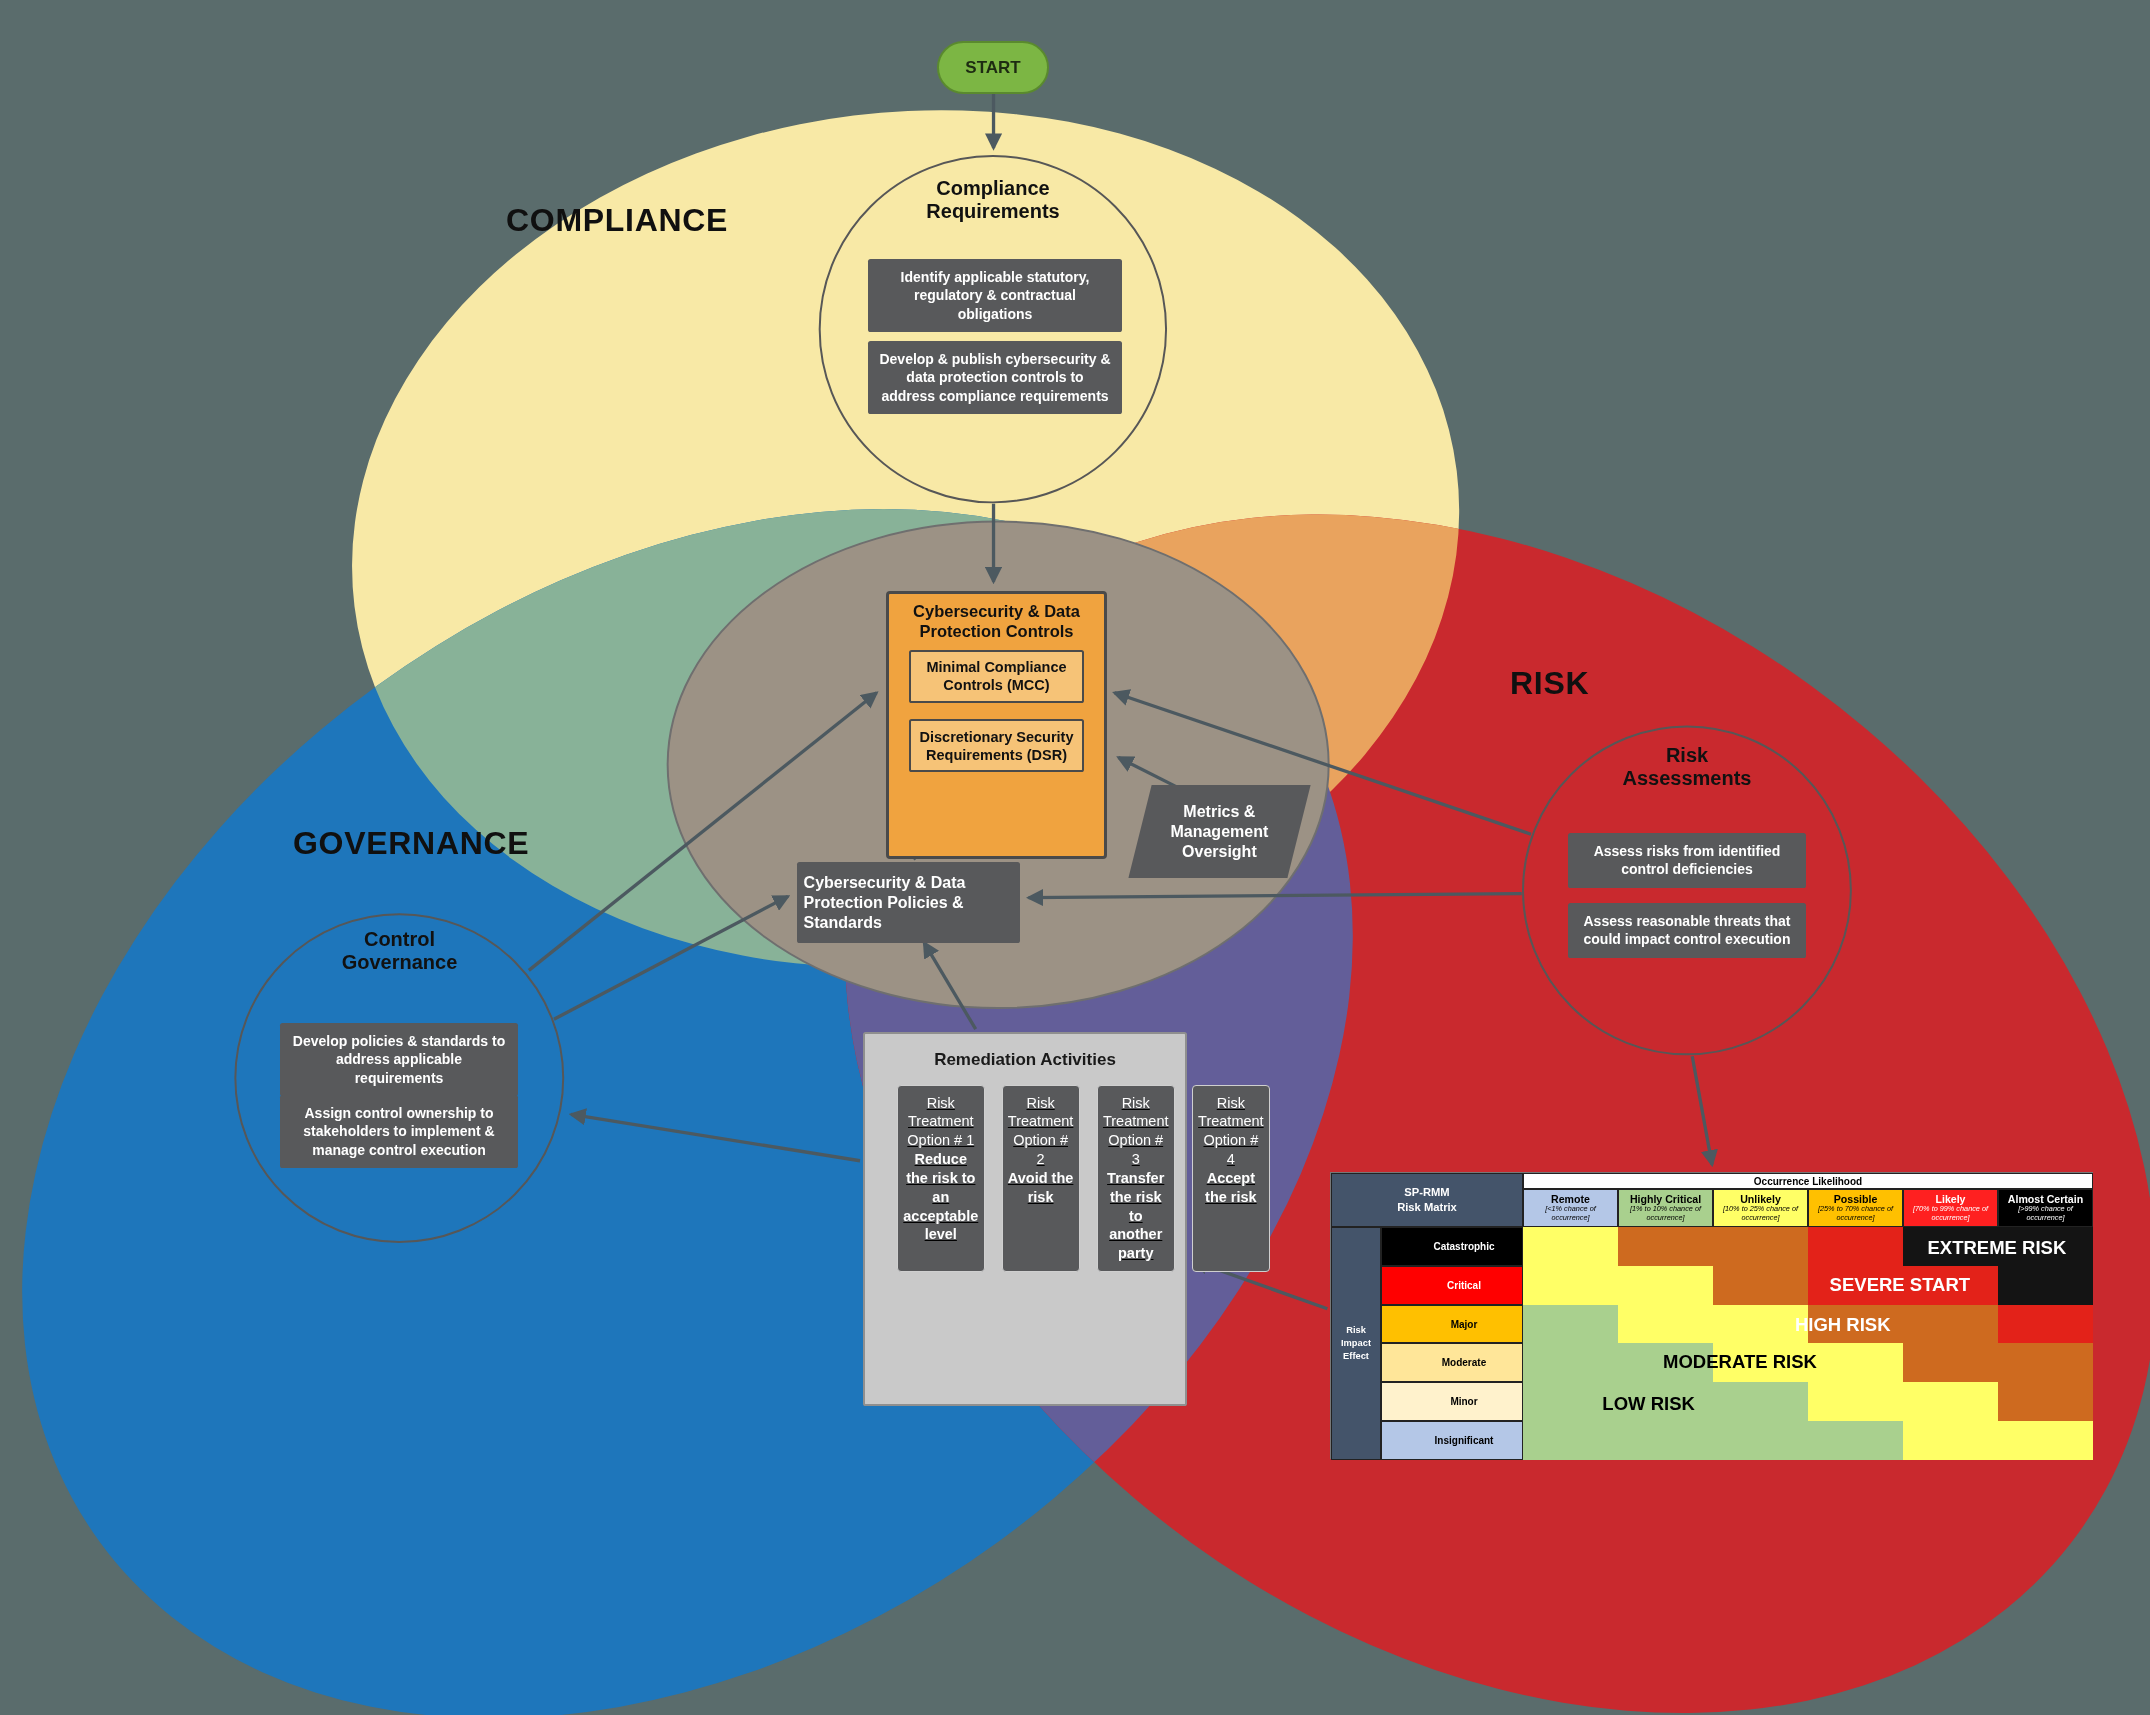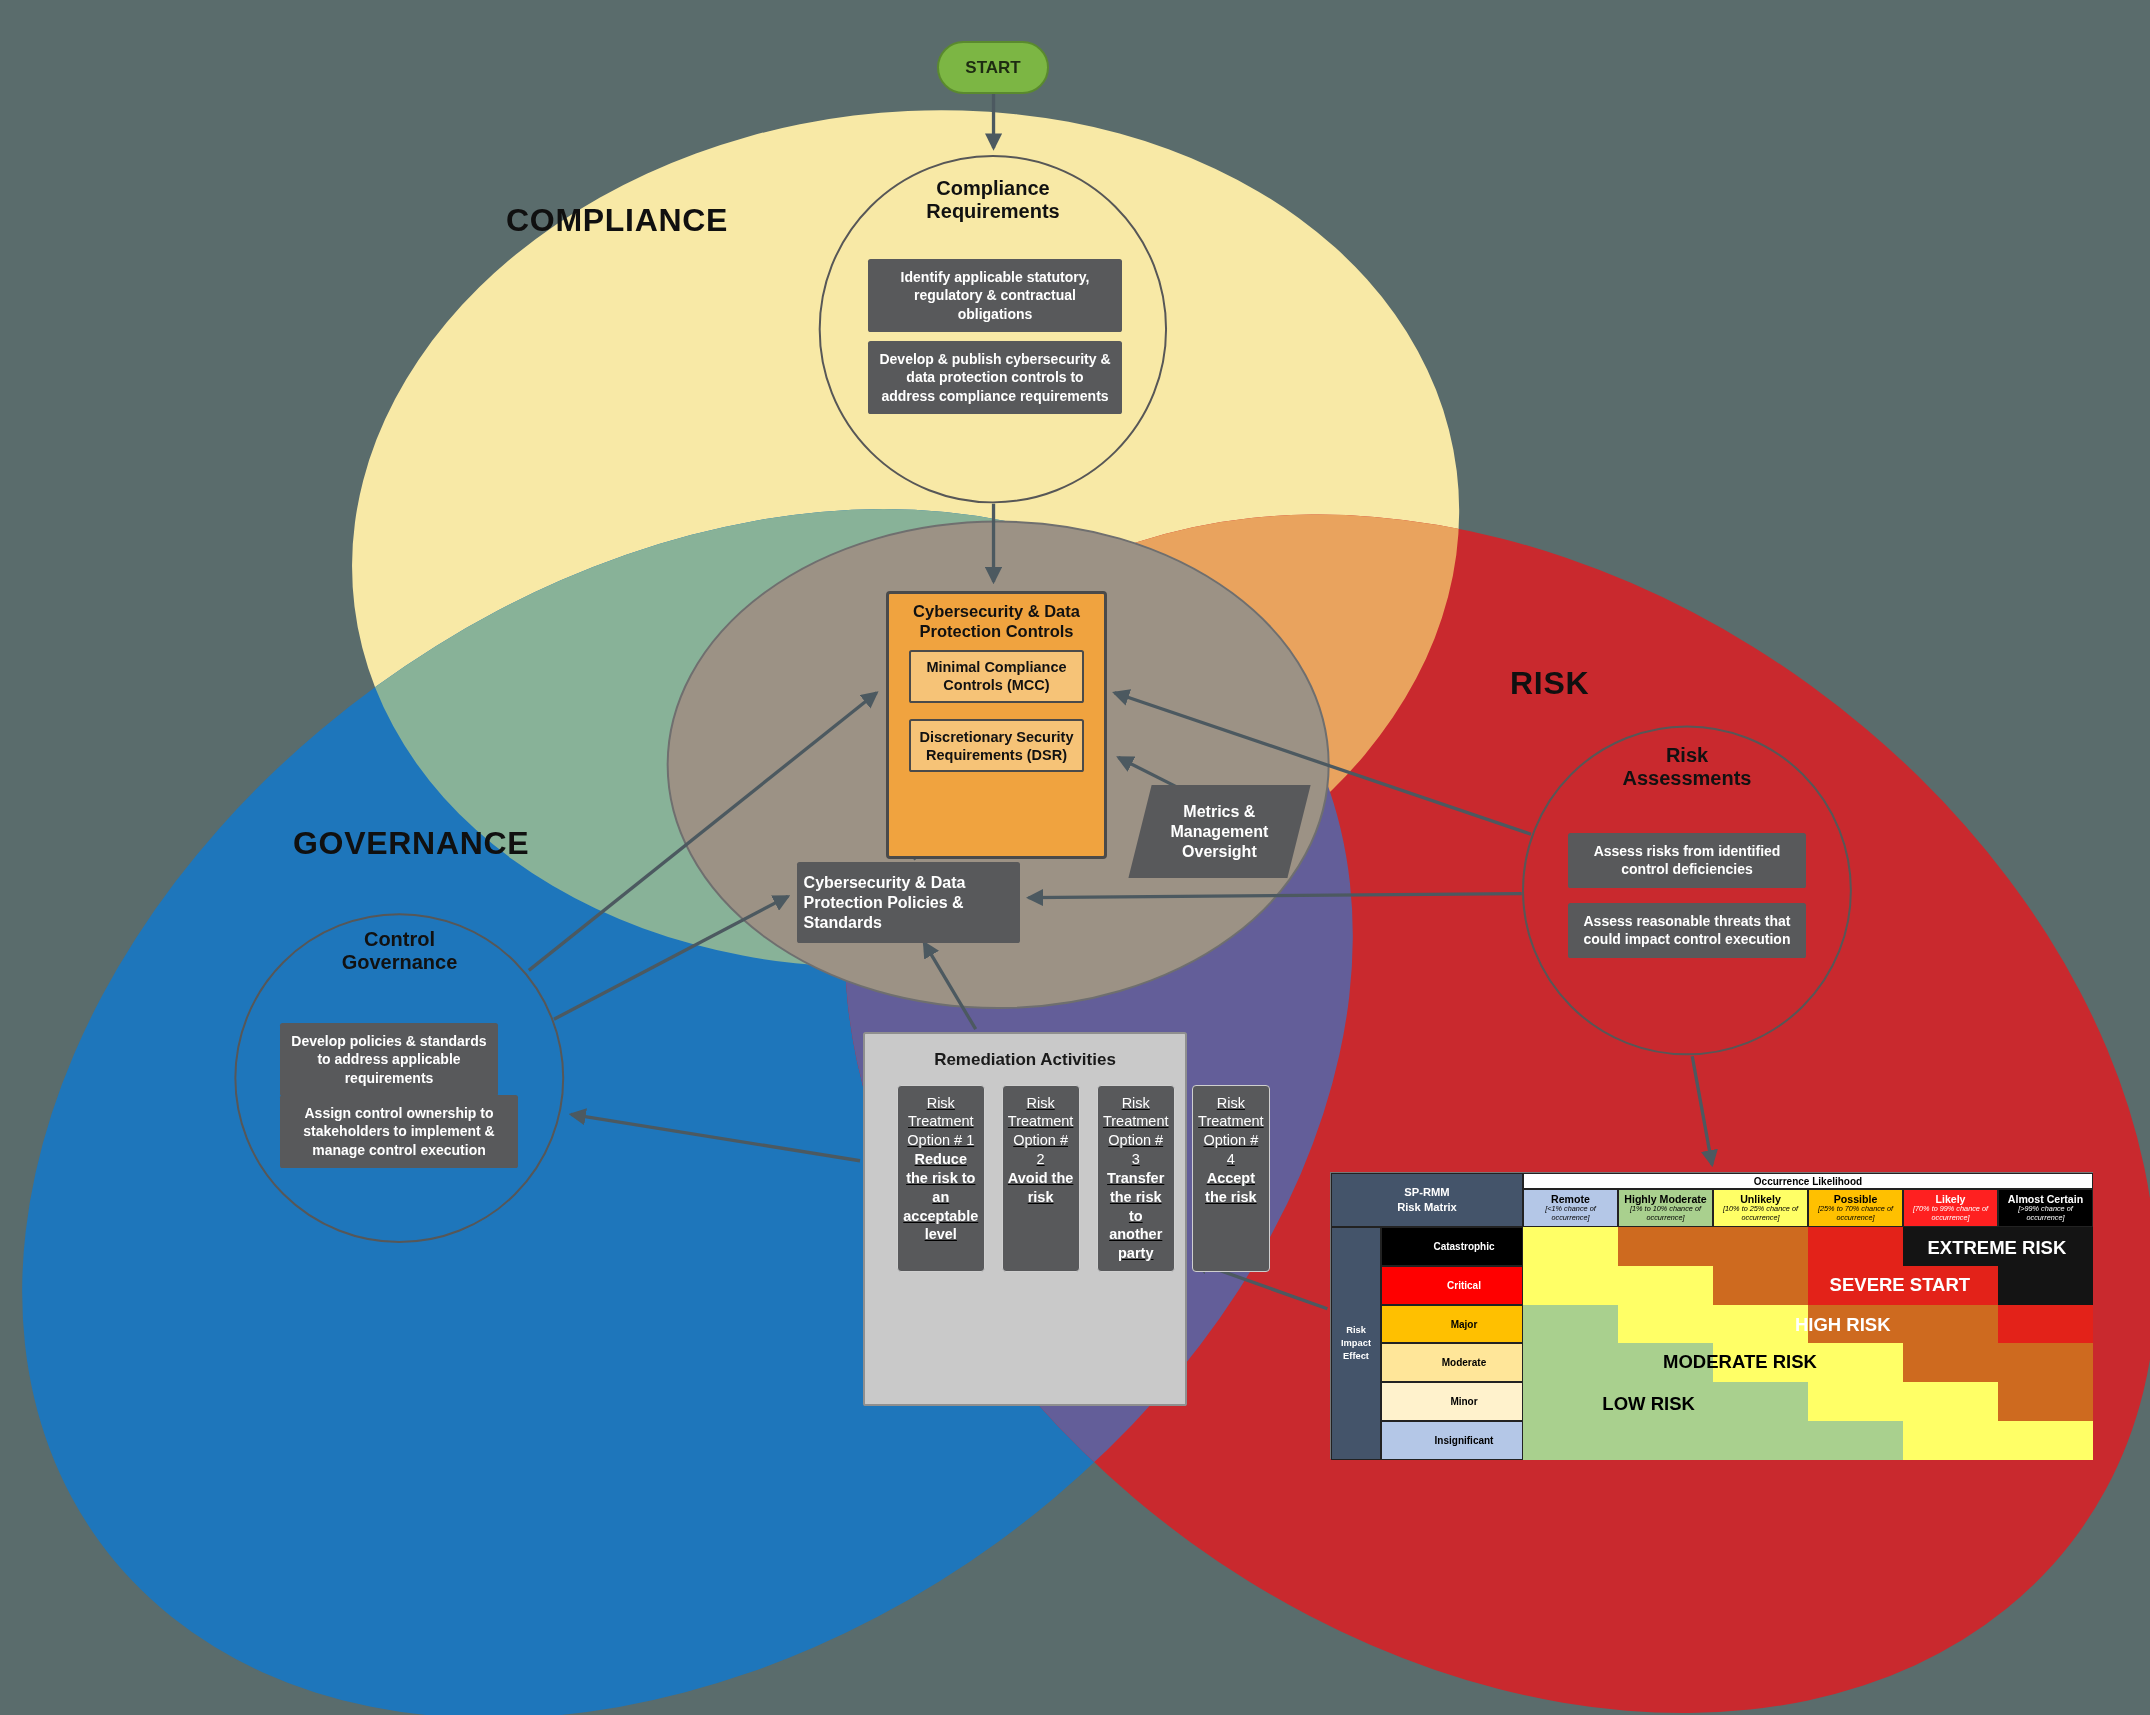--- a/index.html
+++ b/index.html
@@ -126,21 +126,21 @@
     <div class="controls-inner">Discretionary Security Requirements (DSR)</div>
   </div>
 
   <div class="abs policies-box" style="left:797px;top:862px;">Cybersecurity &amp; Data Protection Policies &amp; Standards</div>
 
   <div class="abs metrics-par" style="left:1140px;top:785px;">
     <span>Metrics &amp; Management Oversight</span>
   </div>
 
   <div class="abs circle-title" style="left:327px;top:928px;width:145px;">Control Governance</div>
-  <div class="abs gray-box" style="left:280px;top:1023px;width:218px;">Develop policies &amp; standards to address applicable requirements</div>
+  <div class="abs gray-box" style="left:280px;top:1023px;width:238px;">Develop policies &amp; standards to address applicable requirements</div>
   <div class="abs gray-box" style="left:280px;top:1095px;width:238px;">Assign control ownership to stakeholders to implement &amp; manage control execution</div>
 
   <div class="abs circle-title" style="left:1621px;top:744px;width:132px;">Risk Assessments</div>
   <div class="abs gray-box" style="left:1568px;top:833px;width:238px;">Assess risks from identified control deficiencies</div>
   <div class="abs gray-box" style="left:1568px;top:903px;width:238px;">Assess reasonable threats that could impact control execution</div>
 
   <div class="abs remediation" style="left:863px;top:1032px;">
     <div class="remediation-title">Remediation Activities</div>
     <div class="options">
         <div class="treatment-option">
@@ -165,21 +165,21 @@
   <div class="abs matrix">
     <div class="matrix-grid">
         <div class="mx-corner" style="grid-area: 1 / 1 / 3 / 3;">SP-RMM
 Risk Matrix</div>
         <div class="mx-occ" style="grid-area: 1 / 3 / 2 / 9;">Occurrence Likelihood</div>
         <div class="mx-lh" style="grid-area: 2 / 3; background: rgb(180, 199, 231); color: rgb(0, 0, 0);">
           <div class="lh-name">Remote</div>
           <div class="lh-range">[&lt;1% chance of occurrence]</div>
         </div>
         <div class="mx-lh" style="grid-area: 2 / 4; background: rgb(169, 208, 142); color: rgb(0, 0, 0);">
-          <div class="lh-name">Highly Moderate</div>
+          <div class="lh-name">Highly Critical</div>
           <div class="lh-range">[1% to 10% chance of occurrence]</div>
         </div>
         <div class="mx-lh" style="grid-area: 2 / 5; background: rgb(255, 255, 102); color: rgb(0, 0, 0);">
           <div class="lh-name">Unlikely</div>
           <div class="lh-range">[10% to 25% chance of occurrence]</div>
         </div>
         <div class="mx-lh" style="grid-area: 2 / 6; background: rgb(255, 192, 0); color: rgb(0, 0, 0);">
           <div class="lh-name">Possible</div>
           <div class="lh-range">[25% to 70% chance of occurrence]</div>
         </div>

